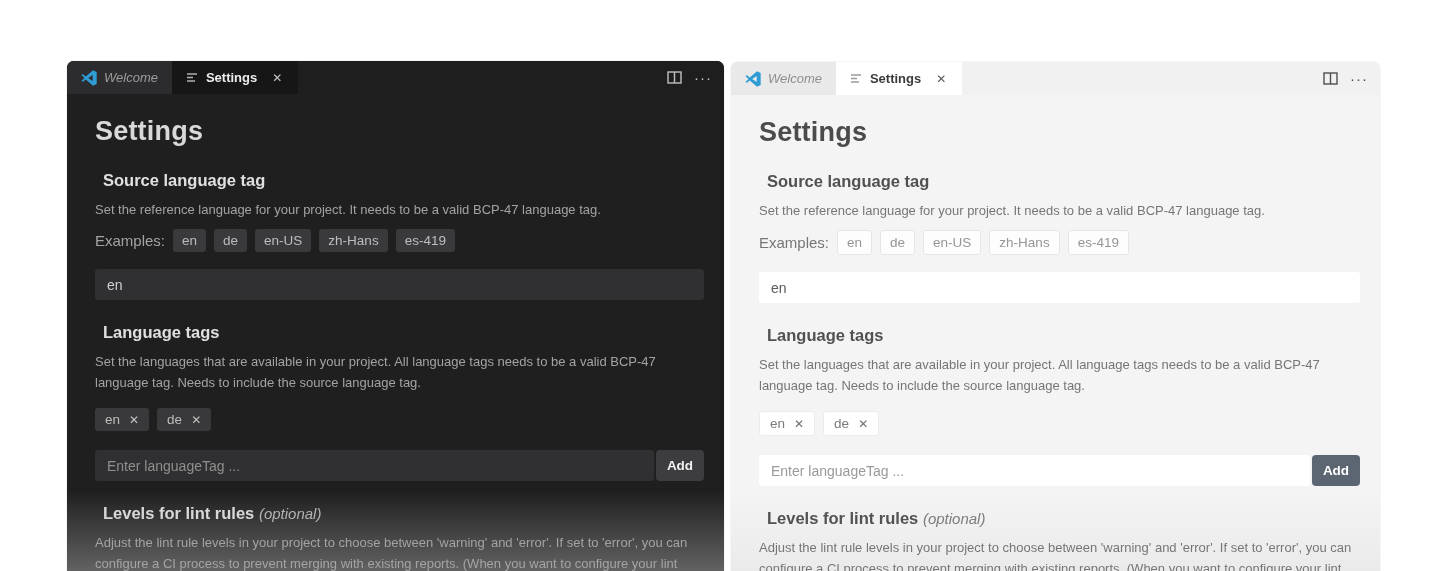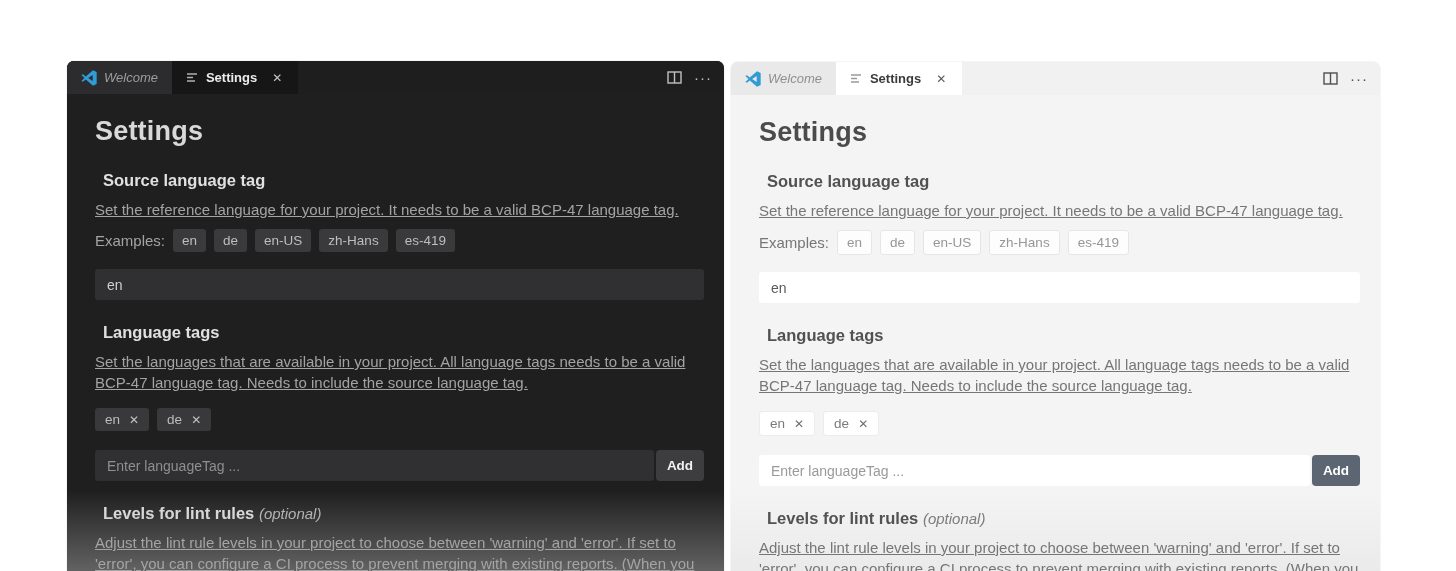--- a/index.html
+++ b/index.html
@@ -44,21 +44,21 @@
   .dark  h1.page-title { color: #d9d9d9; }
   .light h1.page-title { color: #4b4b4b; }
 
   .sec-title { font-size: 16.5px; font-weight: bold; margin-bottom: 9px; margin-left: 8px; }
   .dark  .sec-title { color: #e0e0e0; }
   .light .sec-title { color: #515151; }
   .sec-title .optional { font-weight: normal; font-style: italic; font-size: 15px; }
   .dark  .sec-title .optional { color: #b5b5b5; }
   .light .sec-title .optional { color: #7d7d7d; }
 
-  .desc { font-size: 15px; line-height: 21px; max-width: 605px; margin-bottom: 9px; text-decoration: underline; }
+  .desc { font-size: 13px; line-height: 21px; max-width: 605px; margin-bottom: 9px; }
   .dark  .desc { color: #a3a3a3; }
   .light .desc { color: #767676; }
 
   .examples-row { display: flex; align-items: center; gap: 8px; margin: 2px 0 17px 0; font-size: 15px; }
   .dark  .examples-row { color: #a3a3a3; }
   .light .examples-row { color: #767676; }
   .chip { display: inline-flex; align-items: center; font-size: 13.5px; padding: 4px 9px; border-radius: 3px; }
   .dark  .chip { background: #3a3a3c; color: #bdbdbd; }
   .light .chip { background: #fdfdfd; color: #969696; border: 1px solid #e6e6e6; }
 

